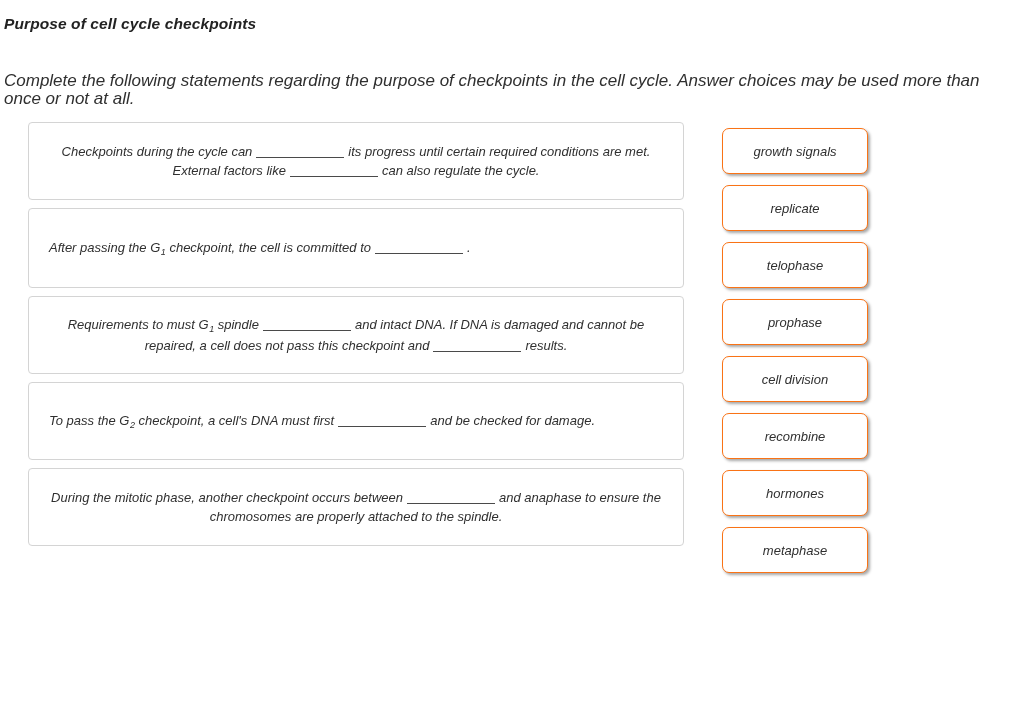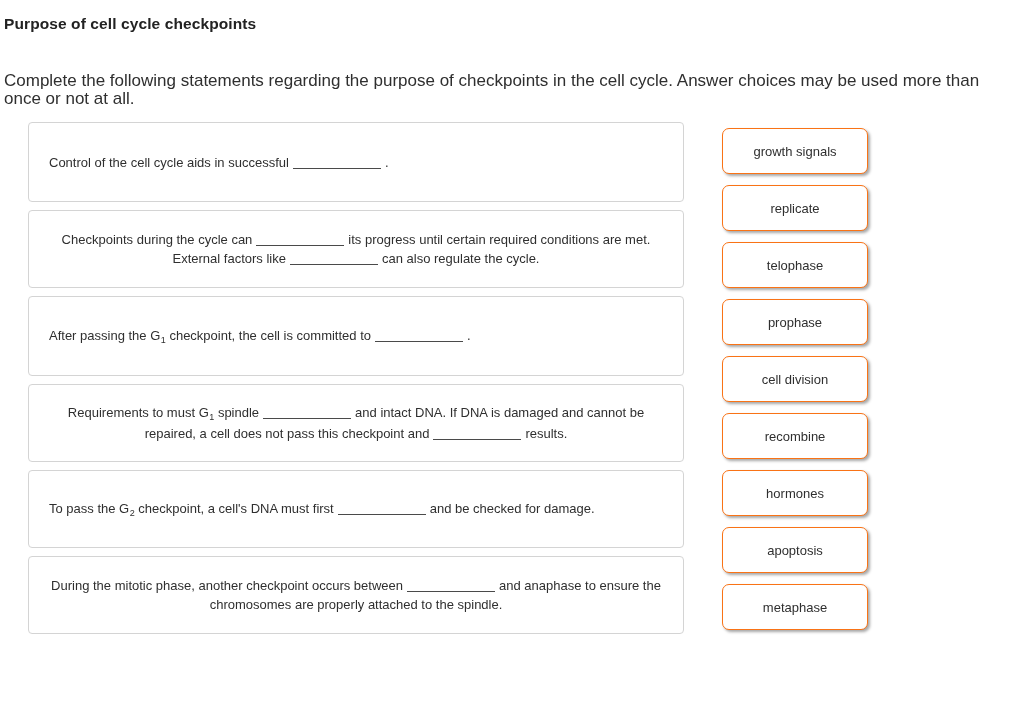--- a/index.html
+++ b/index.html
@@ -14,20 +14,21 @@
     color: #2a2a2a;
     position: relative;
     overflow: hidden;
   }
   .page {
     position: relative;
     width: 1024px;
     height: 540px;
     box-sizing: border-box;
     padding: 0;
+    font-style: italic;
   }
 
   
   .title {
     position: absolute;
     left: 4px;
     top: 15px;
     font-size: 15.5px;
     font-weight: bold;
     color: #222222;
@@ -112,23 +113,20 @@
 </head>
 <body>
 
 <div class="page">
 
   <div class="title">Purpose of cell cycle checkpoints</div>
 
   <div class="instructions">Complete the following statements regarding the purpose of checkpoints in the cell cycle. Answer choices may be used more than once or not at all.</div>
 
   <div class="statements">
-      <div class="statement-box h1">
-        <div class="statement-text"><span>Control of the cell cycle aids in successful</span><span class="blank"></span><span>.</span></div>
-      </div>
       <div class="statement-box h2">
         <div class="statement-text"><span>Checkpoints during the cycle can</span><span class="blank"></span><span>its progress until certain required conditions are met. External factors like</span><span class="blank"></span><span>can also regulate the cycle.</span></div>
       </div>
       <div class="statement-box h3">
         <div class="statement-text"><span>After passing the G</span><sub>1</sub><span> checkpoint, the cell is committed to</span><span class="blank"></span><span>.</span></div>
       </div>
       <div class="statement-box h2">
         <div class="statement-text"><span>Requirements to must G</span><sub>1</sub><span> spindle</span><span class="blank"></span><span>and intact DNA. If DNA is damaged and cannot be repaired, a cell does not pass this checkpoint and</span><span class="blank"></span><span>results.</span></div>
       </div>
       <div class="statement-box h2">
@@ -155,20 +153,17 @@
       <div class="choice-tile">
         <span>cell division</span>
       </div>
       <div class="choice-tile">
         <span>recombine</span>
       </div>
       <div class="choice-tile">
         <span>hormones</span>
       </div>
       <div class="choice-tile">
-        <span>apoptosis</span>
-      </div>
-      <div class="choice-tile">
         <span>metaphase</span>
       </div>
     </div>
 
 </div>
 
 </body></html>

